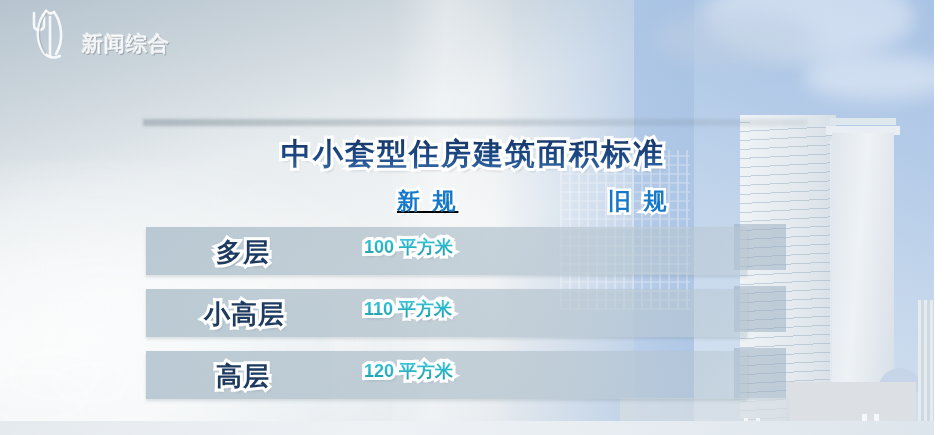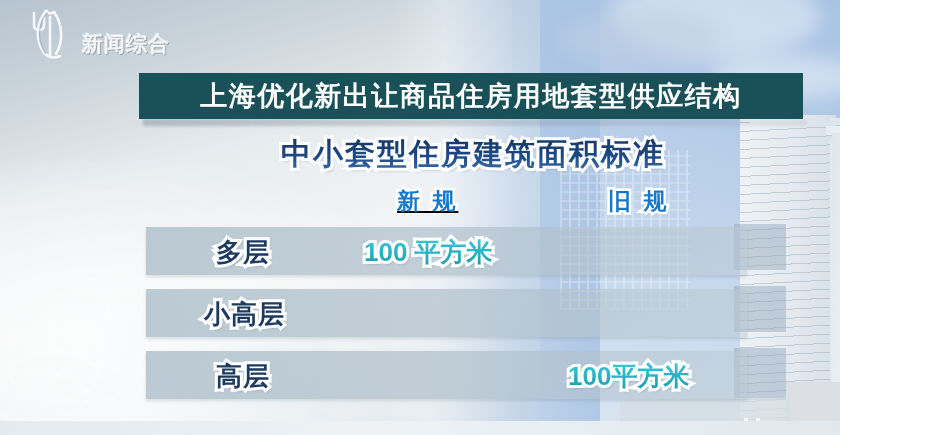--- a/index.html
+++ b/index.html
@@ -2,21 +2,21 @@
 <html><head>
 <meta charset="utf-8">
 <style>
   html, body {
     margin: 0;
     padding: 0;
     background: #ffffff;
   }
   #stage {
     position: relative;
-    width: 840px;
+    width: 934px;
     height: 435px;
     overflow: hidden;
     font-family: "Liberation Sans", "DejaVu Sans", sans-serif;
     background: linear-gradient(165deg, #b6c4cf 0%, #c9d3da 14%, #e7ecef 32%, #f3f5f6 52%, #e9edf0 72%, #dde4e9 100%);
   }
 
   
   .bg-layer { position: absolute; inset: 0; overflow: hidden; }
 
   
@@ -289,21 +289,21 @@
     position: absolute;
     left: 0; top: 0;
     color: #ffffff;
     -webkit-text-stroke: 6px #ffffff;
     text-shadow: 2px 3px 3px rgba(105,120,135,0.48);
   }
 
   .cell-label { font-size: 26px; letter-spacing: 1px; }
   .cell-label .fill { color: #1d3a60; }
 
-  .cell-value { font-size: 26px; letter-spacing: 0px; }
+  .cell-value { font-size: 18px; letter-spacing: 0px; }
   .cell-value .fill {
     background: linear-gradient(180deg, #3ec8dd 0%, #28b6c8 45%, #1f9aa6 100%);
     -webkit-background-clip: text;
     background-clip: text;
     -webkit-text-fill-color: transparent;
   }
 
   
   .lab-x { left: 70px; }
   .new-x { left: 218px; }
@@ -367,23 +367,20 @@
         <path d="M24 2 Q28 6 32 3"></path>
       </g>
       <g fill="none" stroke="rgba(150,163,173,0.55)" stroke-width="1.4" stroke-linecap="round">
         <path d="M25 4 Q18 12 17.5 23 Q17 34.5 23.5 44.5"></path>
       </g>
     </svg>
     <div class="logo-text">新闻综合</div>
   </div>
 
   <div class="banner-shadow"></div>
-  <div class="banner">
-    <div class="banner-title">上海优化新出让商品住房用地套型供应结构</div>
-  </div>
 
   <div class="subtitle-stroke">中小套型住房建筑面积标准</div>
   <div class="subtitle">中小套型住房建筑面积标准</div>
 
   <div class="col-head" id="head-new">
     <span class="stroke">新 规</span>
     <span class="fill">新 规</span>
   </div>
   <div class="col-head" id="head-old">
     <span class="stroke">旧 规</span>
@@ -402,29 +399,33 @@
       </div>
     </div>
   </div>
 
   <div class="row" id="row-1">
     <div class="row-inner">
       <div class="cell cell-label lab-x cell-y" style="left:58px">
         <span class="stroke">小高层</span>
         <span class="fill">小高层</span>
       </div>
+      <div class="cell cell-value new-x cell-y">
+        <span class="stroke">110 平方米</span>
+        <span class="fill">110 平方米</span>
+      </div>
     </div>
   </div>
 
   <div class="row" id="row-2">
     <div class="row-inner">
       <div class="cell cell-label lab-x cell-y">
         <span class="stroke">高层</span>
         <span class="fill">高层</span>
       </div>
-      <div class="cell cell-value old-x cell-y" style="left:422px">
-        <span class="stroke">100平方米</span>
-        <span class="fill">100平方米</span>
+      <div class="cell cell-value new-x cell-y">
+        <span class="stroke">120 平方米</span>
+        <span class="fill">120 平方米</span>
       </div>
     </div>
   </div>
 
 </div>
 
 </body></html>

